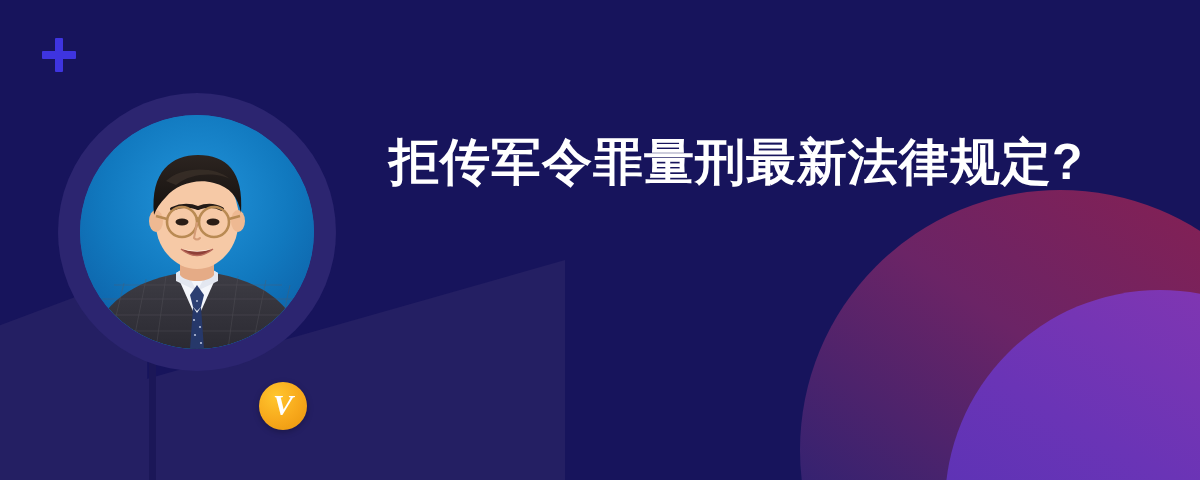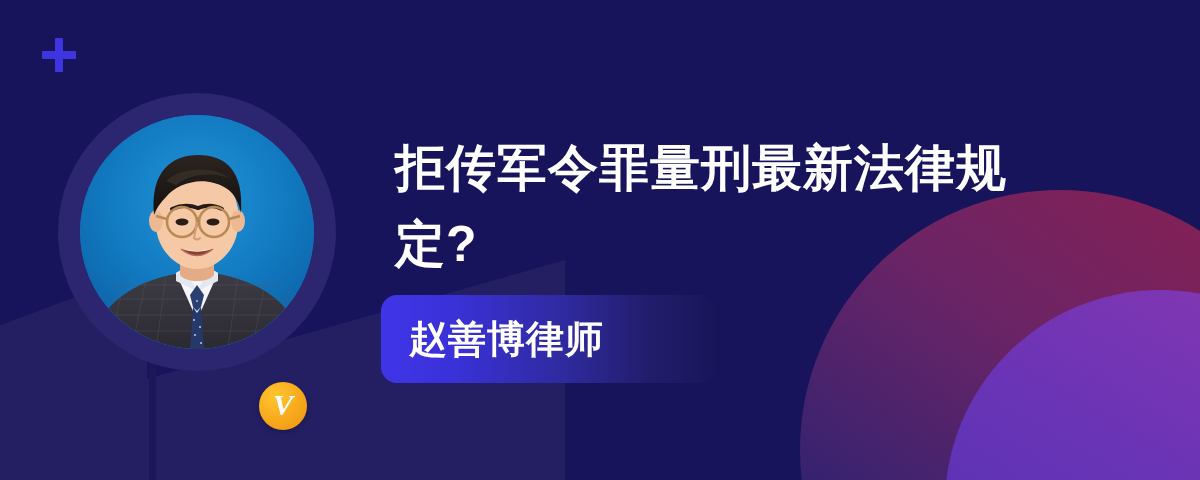--- a/index.html
+++ b/index.html
@@ -143,21 +143,21 @@
   }
 
   
   .content {
     position: absolute;
     left: 389px;
     top: 124px;
     width: 700px;
   }
   .headline {
-    margin: 6px;
+    margin: 0;
     color: #ffffff;
     font-size: 50px;
     font-weight: bold;
     line-height: 76px;
     letter-spacing: 1px;
     white-space: pre-wrap;
     font-family: "Liberation Sans", "DejaVu Sans", sans-serif;
   }
 
   .name-badge {
@@ -276,17 +276,14 @@
     </div>
     <div class="v-badge">
       <span>V</span>
     </div>
   </div>
 
   <div class="content">
     <h1 class="headline">拒传军令罪量刑最新法律规定?</h1>
   </div>
 
-  <div class="name-badge">
-    <span class="name-text">赵善博律师</span>
-  </div>
 
 </div>
 
 </body></html>

